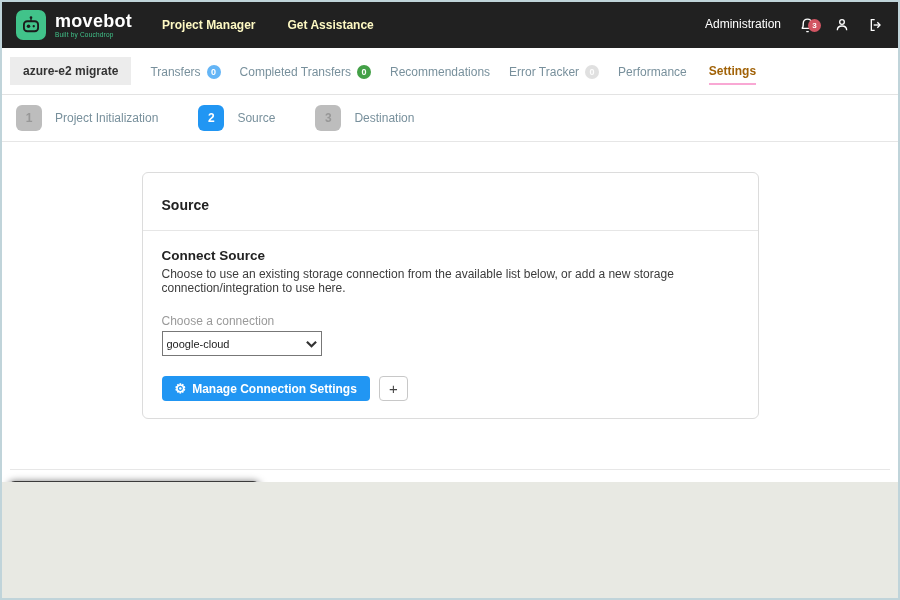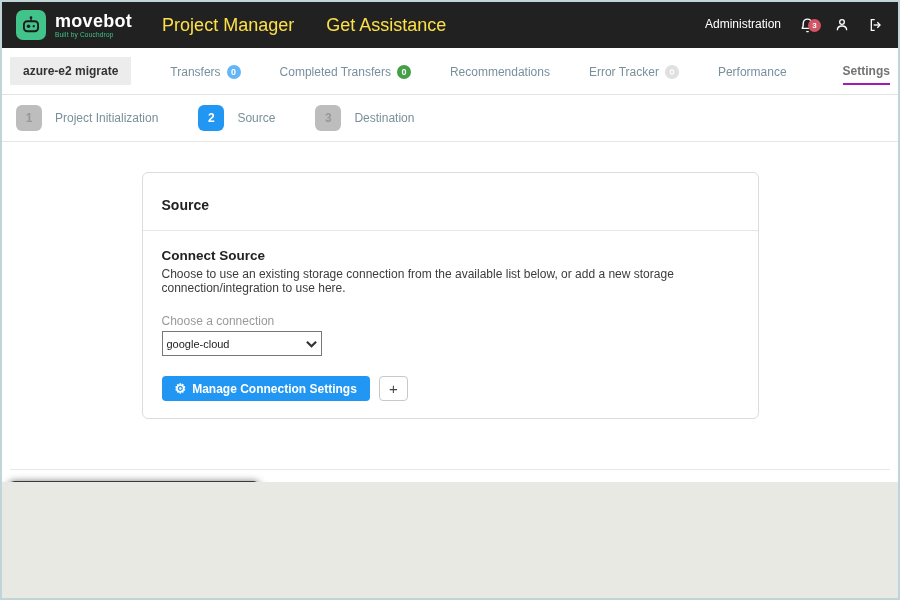--- a/index.html
+++ b/index.html
@@ -22,52 +22,51 @@
   }
   .brand { display:flex; align-items:center; gap:9px; }
   .brand-mark {
     width:30px; height:30px; border-radius:7px;
     background:#41c38a; display:flex; align-items:center; justify-content:center;
   }
   .brand-text { display:flex; flex-direction:column; line-height:1; }
   .brand-name { font-size:18px; font-weight:bold; letter-spacing:.3px; color:#fff; }
   .brand-tagline { font-size:6.5px; color:#41c38a; margin-top:2px; letter-spacing:.2px; }
   .nav-links { display:flex; gap:32px; margin-left:30px; }
-  .nav-link { font-size:18px; font-weight:400; color:#fde047; cursor:pointer; }
+  .nav-link { font-size:12px; font-weight:700; color:#fef9c3; cursor:pointer; }
   .nav-right { margin-left:auto; display:flex; align-items:flex-start; gap:18px; }
   .admin-link { font-size:12px; color:#fff; cursor:pointer; }
   .icon-btn { position:relative; display:flex; align-items:center; cursor:pointer; }
   .notif-badge {
     position:absolute; left:9px; top:2px;
     min-width:13px; height:13px; border-radius:50%;
     background:#d25563; color:#fff; font-size:8px; font-weight:bold;
     display:flex; align-items:center; justify-content:center; padding:0 2px;
   }
 
   
   .tabbar {
     height:47px; flex:0 0 47px;
     background:#fff; border-bottom:1px solid #e3e3e3;
     display:flex; align-items:center;
     padding:0 8px;
-    justify-content:space-between;
   }
   .project-pill {
     background:#ececec; color:#333;
     font-size:12px; font-weight:bold;
     padding:7px 13px; cursor:pointer;
   }
   .tab {
     display:flex; align-items:center; gap:6px;
     margin-left:19px; font-size:12px; color:#78909c;
     cursor:pointer; padding:7px 0 5px 0;
   }
   .tab--active {
-    color:#737373; font-weight:bold;
-    border-bottom:2px solid #a21caf; margin-left:36px;
+    color:#a16207; font-weight:bold;
+    border-bottom:2px solid #f9a8d4; margin-left:22px;
   }
   .count-badge {
     width:14px; height:14px; border-radius:50%;
     color:#fff; font-size:9px; font-weight:bold;
     display:flex; align-items:center; justify-content:center;
   }
   .count-badge--blue { background:#64b5f6; }
   .count-badge--green { background:#43a047; }
   .count-badge--gray { background:#e0e0e0; color:#fdfdfd; }
 

